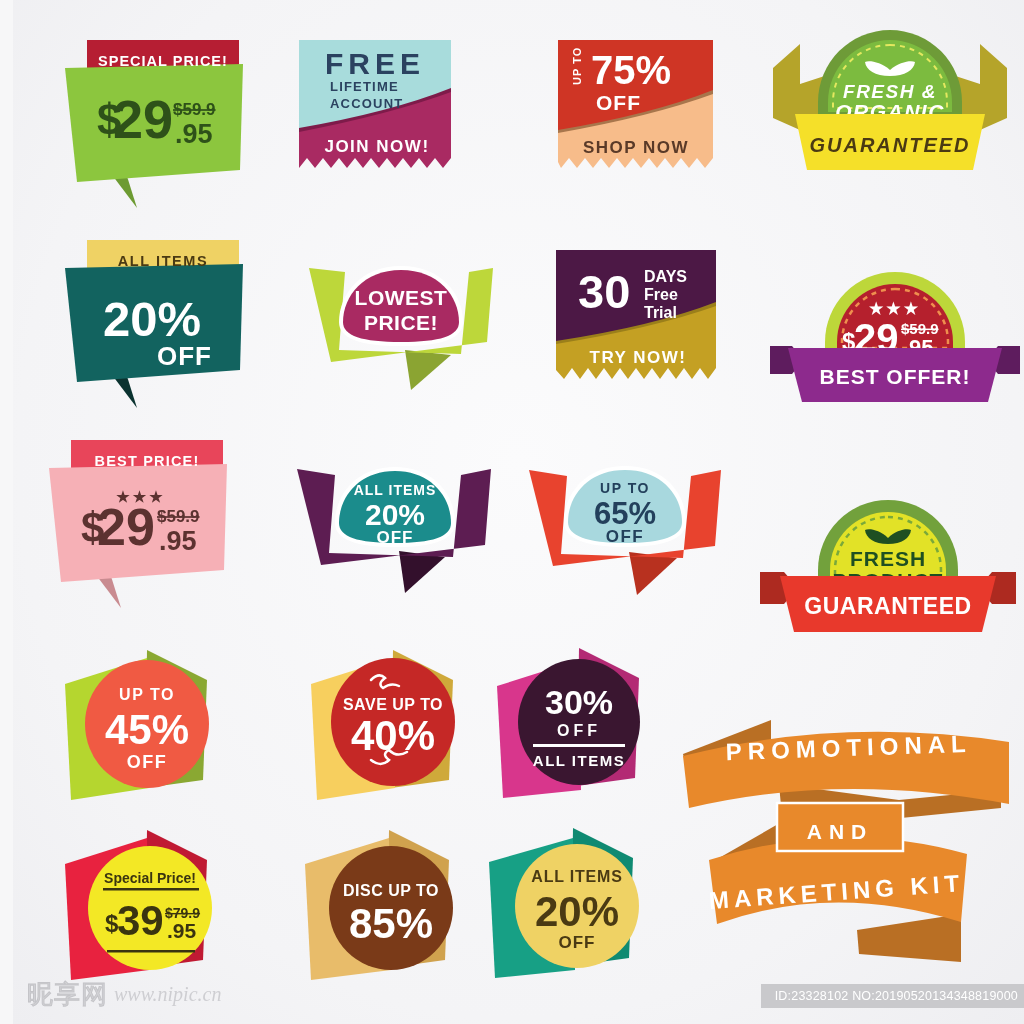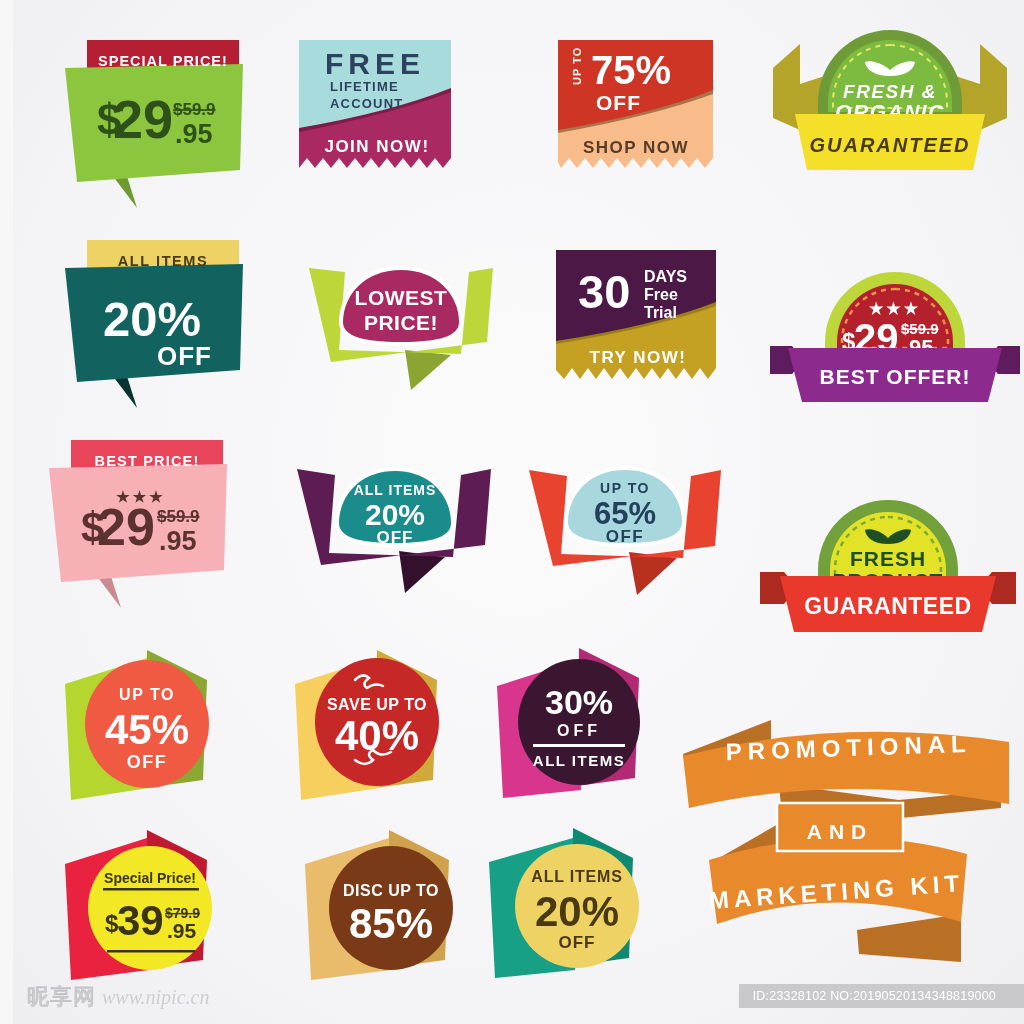--- a/index.html
+++ b/index.html
@@ -17,27 +17,27 @@
   
   svg { display:block; overflow:visible; }
   text { font-family:"Liberation Sans", sans-serif; font-weight:bold; }
 
   .watermark {
     position:absolute; left:14px; bottom:12px;
     display:flex; align-items:center; gap:6px;
     color:#c9c9cc; font-size:19px; font-family:"Liberation Serif", serif;
     opacity:.95;
   }
-  .wm-cn { font-family:Liberation Sans, sans-serif; font-size:22px; letter-spacing:1px;
+  .wm-cn { font-family:Liberation Sans, sans-serif; font-size:26px; letter-spacing:1px;
            color:#d2d2d5; -webkit-text-stroke:1px #c2c2c6; }
   .wm-url { font-family:"Liberation Serif", serif; font-style:italic; font-size:20px; color:#cdcdd1; }
   .idbar {
     position:absolute; right:0; bottom:16px;
     background:#c9c9cc; color:#ffffff;
-    font-size:12.5px; padding:5px 28px 5px 14px;
+    font-size:12.5px; padding:5px 6px 5px 14px;
     font-family:"Liberation Sans", sans-serif; letter-spacing:.2px;
   }
 </style>
 </head>
 <body>
 
 <div id="stage">
 
 <div class="badge" style="left:52px; top:40px;">
   <svg width="220" height="175" viewBox="0 0 220 175">
@@ -206,21 +206,21 @@
   <svg width="200" height="160" viewBox="0 0 200 160">
     <polygon points="92,2 152,32 148,132 90,140" fill="#8aa832"></polygon>
     <polygon points="10,36 92,10 94,140 16,152" fill="#b5d62f"></polygon>
     <ellipse cx="92" cy="76" rx="62" ry="64" fill="#f05a43"></ellipse>
     <text x="92" y="52" text-anchor="middle" font-size="16" fill="#ffffff" letter-spacing="1.5">UP TO</text>
     <text x="92" y="96" text-anchor="middle" font-size="42" fill="#ffffff">45%</text>
     <text x="92" y="120" text-anchor="middle" font-size="18" fill="#ffffff" letter-spacing="1.5">OFF</text>
   </svg>
 </div>
 
-<div class="badge" style="left:272px; top:648px;">
+<div class="badge" style="left:288px; top:648px;">
   <svg width="200" height="160" viewBox="0 0 200 160">
     <polygon points="92,2 152,32 148,132 90,140" fill="#cfa93a"></polygon>
     <polygon points="10,36 92,10 94,140 16,152" fill="#f7cf5e"></polygon>
     <ellipse cx="92" cy="74" rx="62" ry="64" fill="#c52826"></ellipse>
     <g stroke="#ffffff" stroke-width="2.5" fill="none" stroke-linecap="round">
       <path d="M70,32 q8,-8 14,-2 q-8,6 -2,10 q8,-6 16,-2"></path>
       <path d="M70,112 q10,8 18,0 q-8,-6 0,-10 q8,8 18,2"></path>
     </g>
     <text x="92" y="62" text-anchor="middle" font-size="16" fill="#ffffff" letter-spacing=".5">SAVE UP TO</text>
     <text x="92" y="102" text-anchor="middle" font-size="42" fill="#ffffff">40%</text>

